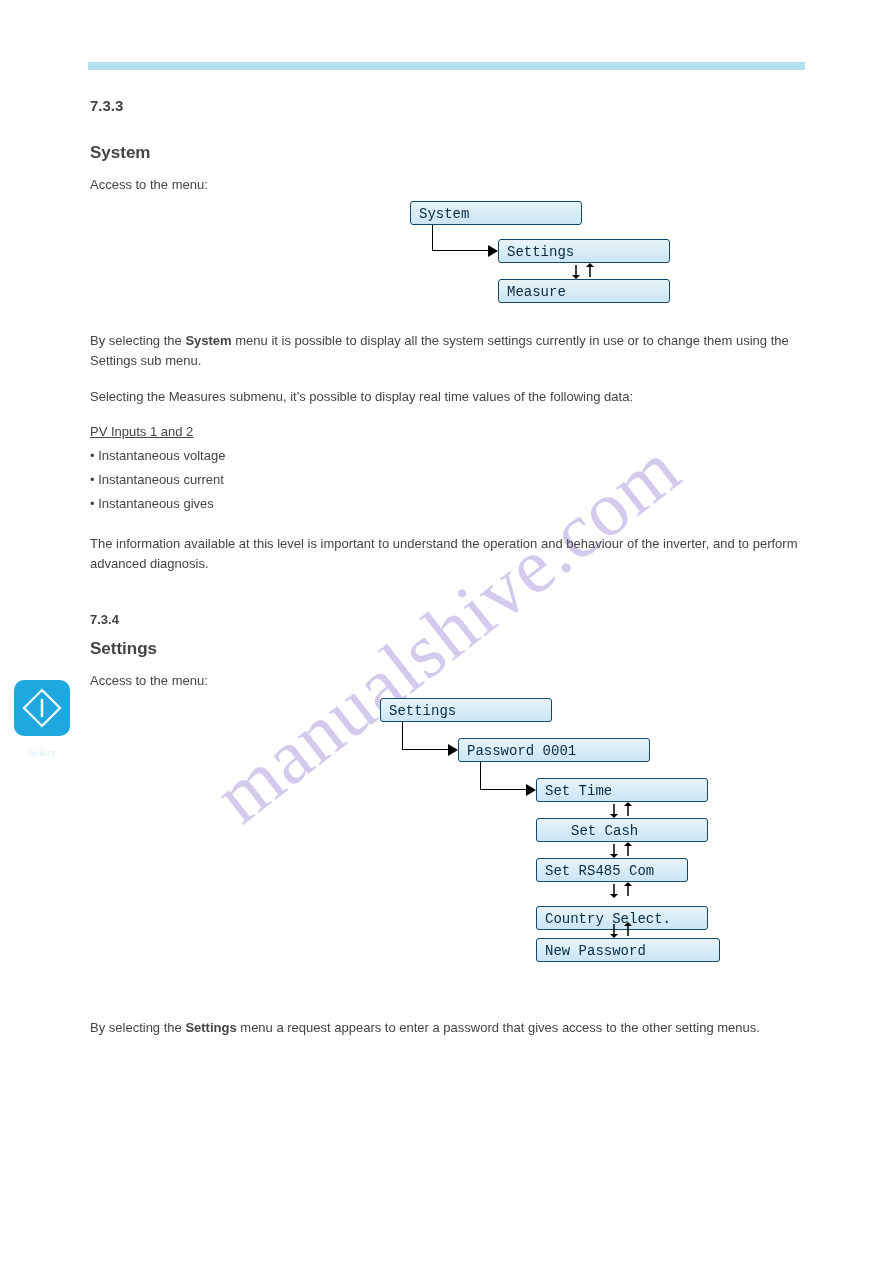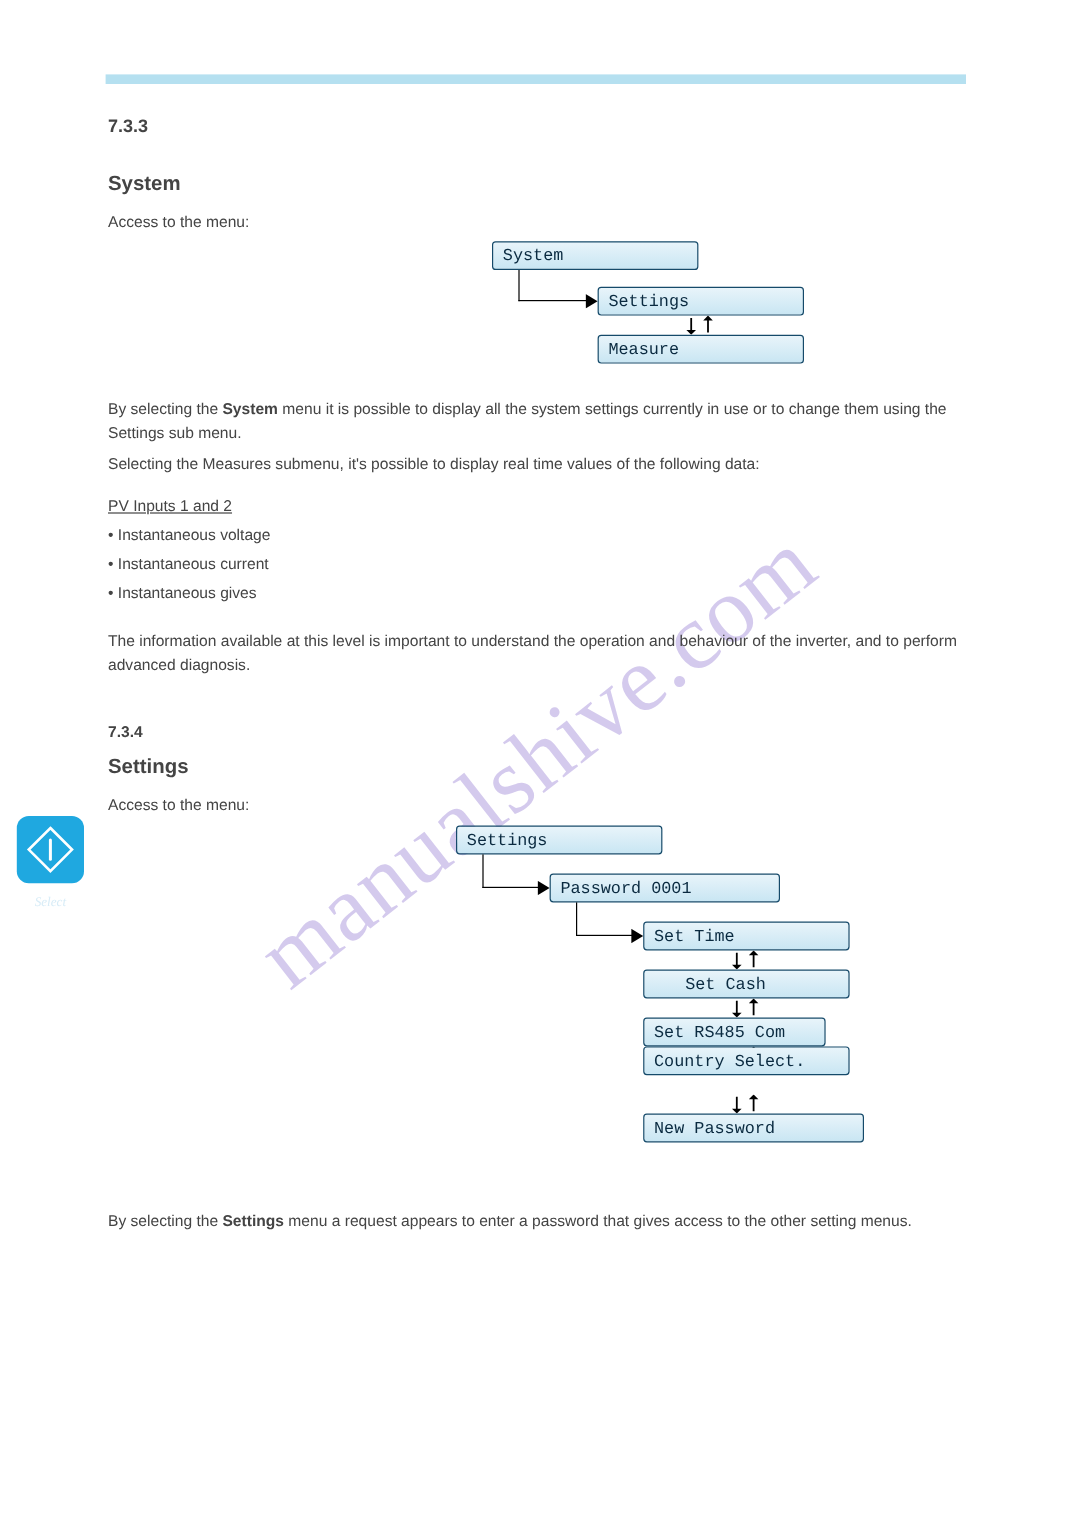--- a/index.html
+++ b/index.html
@@ -157,21 +157,21 @@
           <polygon points="18,4 22,0 26,4" fill="#000"></polygon>
         </svg>
     </div>
     <div class="menu-box" style="left:408px; top:78px; width:172px;">Measure</div>
   </div>
 
   <p class="para">
     <span>By selecting the </span><span class="strong">System</span><span> menu it is possible to display all the system settings currently in use or to change them using the Settings sub menu.</span>
   </p>
 
-  <p class="para" style="margin-top:6px;">Selecting the Measures submenu, it's possible to display real time values of the following data:</p>
+  <p class="para" style="margin-top:16px;">Selecting the Measures submenu, it's possible to display real time values of the following data:</p>
 
   <p class="para underline" style="margin-top:14px;">PV Inputs 1 and 2</p>
   <p class="para">• Instantaneous voltage</p>
   <p class="para">• Instantaneous current</p>
   <p class="para">• Instantaneous gives</p>
 
   <p class="para" style="margin-top:20px;">The information available at this level is important to understand the operation and behaviour of the inverter, and to perform advanced diagnosis.</p>
 
   <div class="section-num2">7.3.4</div>
   <div class="section-title">Settings</div>
@@ -215,21 +215,21 @@
     <div class="menu-box" style="left:446px; top:160px; width:152px;">Set RS485 Com</div>
     <div class="dblarrow" style="left:516px; top:184px;">
         <svg width="30" height="16">
           <line x1="8" y1="2" x2="8" y2="14" stroke="#000" stroke-width="1.5"></line>
           <polygon points="4,12 8,16 12,12" fill="#000"></polygon>
           <line x1="22" y1="2" x2="22" y2="14" stroke="#000" stroke-width="1.5"></line>
           <polygon points="18,4 22,0 26,4" fill="#000"></polygon>
         </svg>
       </div>
 
-    <div class="menu-box" style="left:446px; top:184px; width:172px;">Country Select.</div>
+    <div class="menu-box" style="left:446px; top:208px; width:172px;">Country Select.</div>
     <div class="dblarrow" style="left:516px; top:224px;">
         <svg width="30" height="16">
           <line x1="8" y1="2" x2="8" y2="14" stroke="#000" stroke-width="1.5"></line>
           <polygon points="4,12 8,16 12,12" fill="#000"></polygon>
           <line x1="22" y1="2" x2="22" y2="14" stroke="#000" stroke-width="1.5"></line>
           <polygon points="18,4 22,0 26,4" fill="#000"></polygon>
         </svg>
       </div>
 
     <div class="menu-box" style="left:446px; top:240px; width:184px;">New Password</div>

